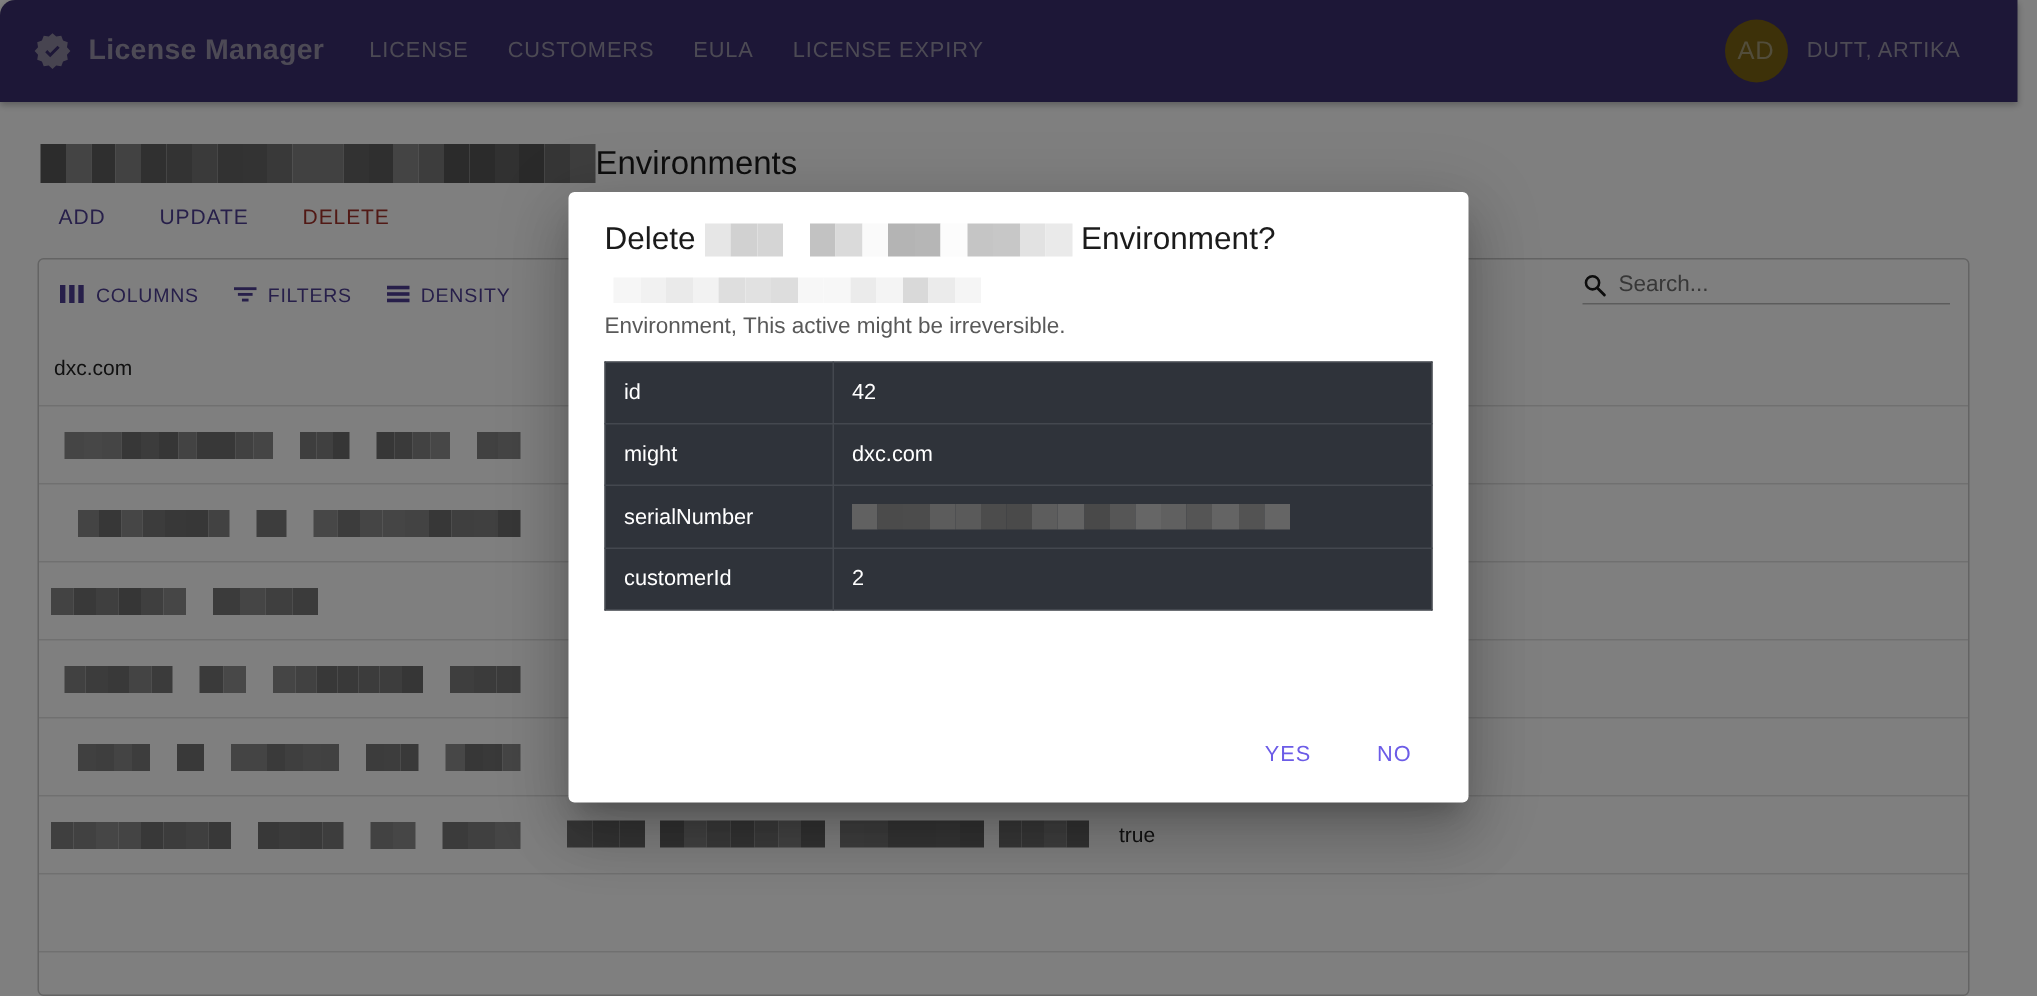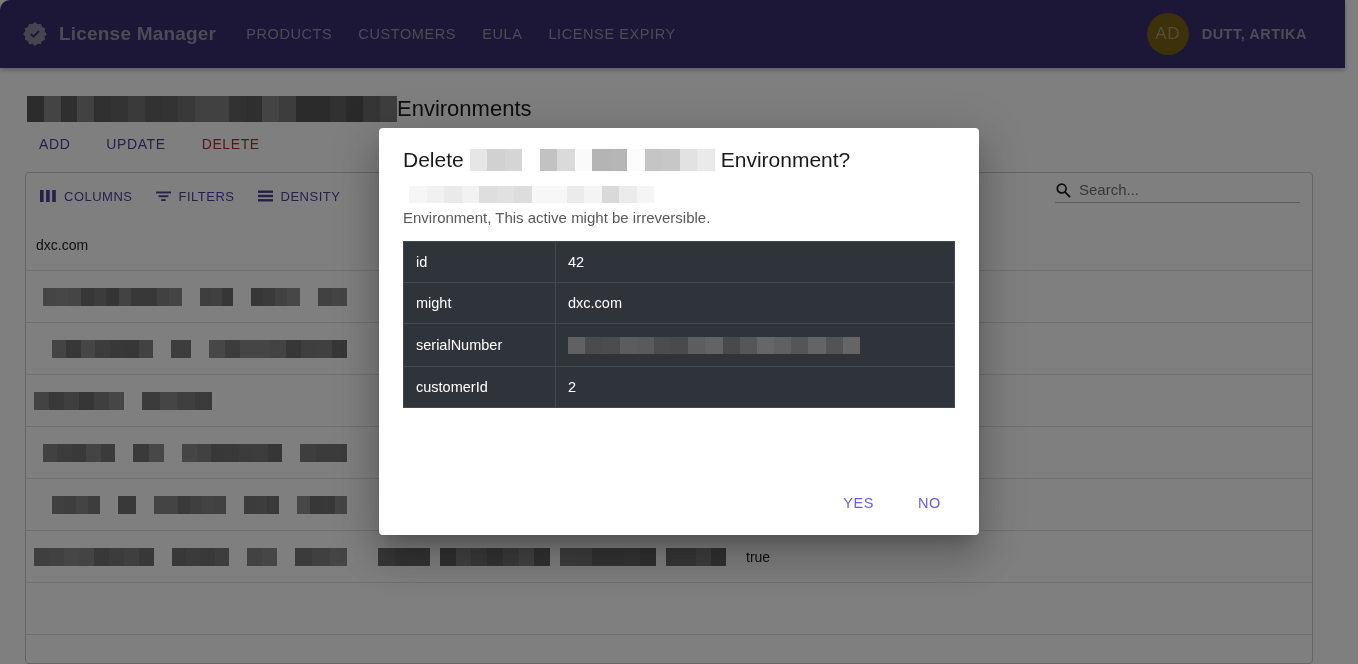--- a/index.html
+++ b/index.html
@@ -83,21 +83,21 @@
     color: #a49a77;
     display: flex;
     align-items: center;
     justify-content: center;
     font-size: 17px;
     letter-spacing: .5px;
   }
   .user-name {
     color: #9a96a8;
     font-size: 14.5px;
-    font-weight: bold;
+    font-weight: normal;
     letter-spacing: .5px;
     white-space: nowrap;
   }
 
   
   .page-header {
     position: absolute;
     top: 92px;
     left: 27px;
     display: flex;
@@ -311,21 +311,21 @@
       <div class="brand">
         <span class="brand-icon">
           <svg viewBox="0 0 24 24" width="26" height="26">
             <path fill="#8e89a0" d="M12 1l2.3 2.1 3.1-.5 1.1 2.9 2.9 1.1-.5 3.1L23 12l-2.1 2.3.5 3.1-2.9 1.1-1.1 2.9-3.1-.5L12 23l-2.3-2.1-3.1.5-1.1-2.9-2.9-1.1.5-3.1L1 12l2.1-2.3-.5-3.1 2.9-1.1L6.6 2.6l3.1.5z"></path>
             <path fill="#3b2e6e" d="M10.6 15.8l-3.1-3.1 1.3-1.3 1.8 1.8 4.5-4.5 1.3 1.3z"></path>
           </svg>
         </span>
         <span class="brand-text">License Manager</span>
       </div>
       <div class="nav-links">
-        <span class="nav-link">PRODUCTS</span>
+        <span class="nav-link">LICENSE</span>
         <span class="nav-link">CUSTOMERS</span>
         <span class="nav-link">EULA</span>
         <span class="nav-link">LICENSE EXPIRY</span>
       </div>
       <div class="user-area">
         <div class="avatar">AD</div>
         <span class="user-name">DUTT, ARTIKA</span>
       </div>
     </div>
 

